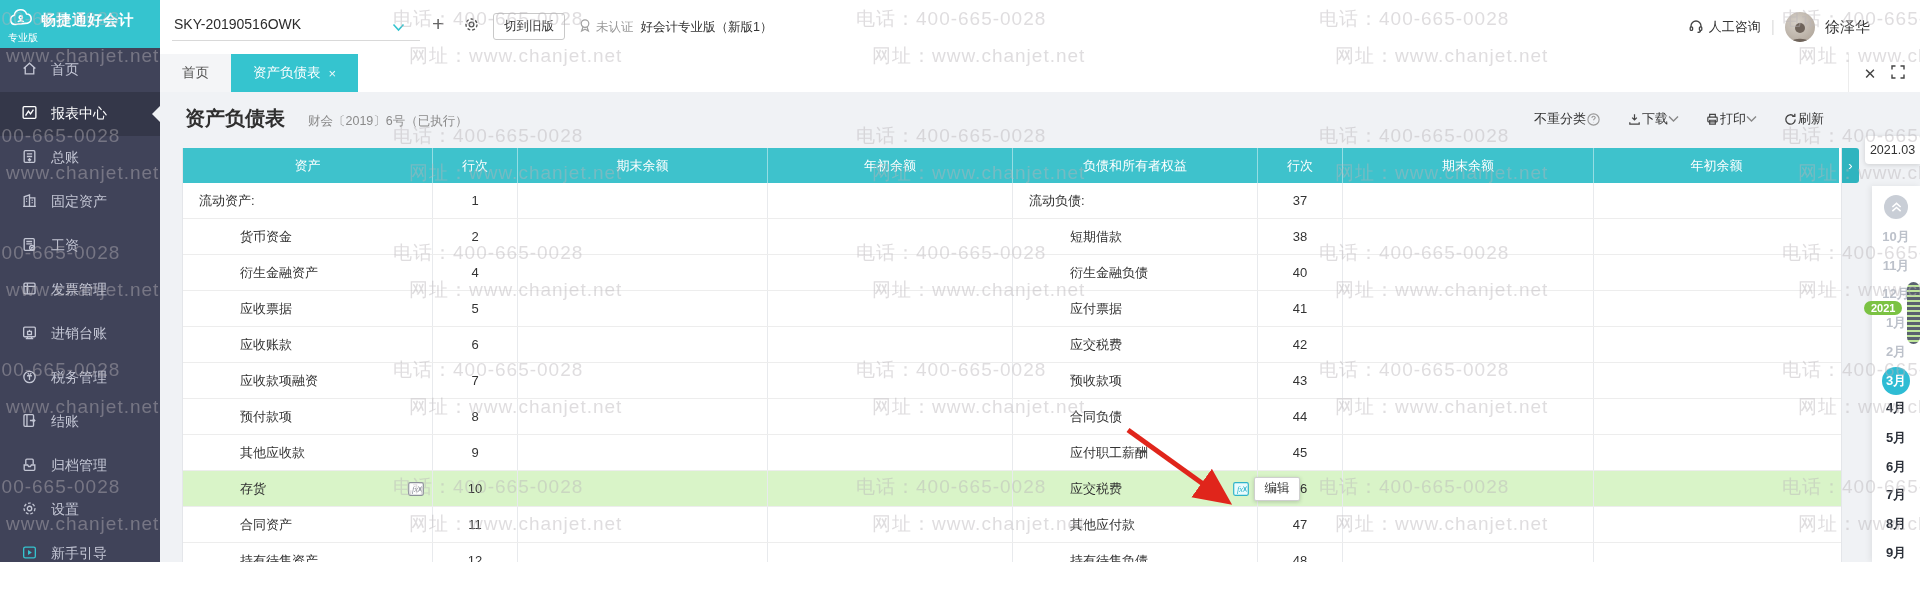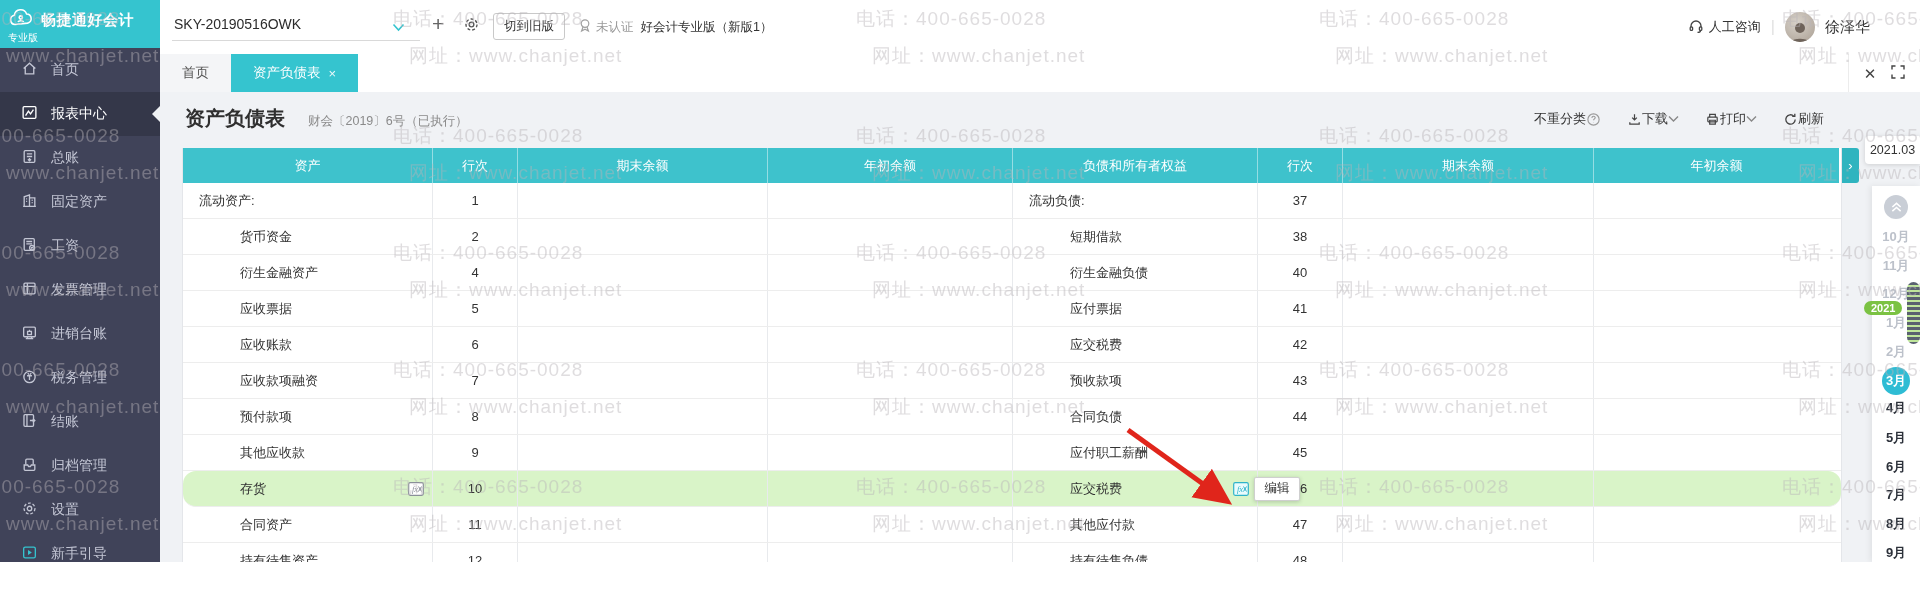--- a/index.html
+++ b/index.html
@@ -71,21 +71,21 @@
   .rt-item{display:flex;align-items:center;cursor:pointer;}
   .rt-caret{color:#888;}
 
   
   .bs-table{position:absolute;left:22px;top:56px;width:1660px;background:#fff;border-left:1px solid #e4e6ea;border-right:1px solid #e4e6ea;}
   .t-row{display:grid;grid-template-columns:250px 85px 250px 245px 245px 85px 251px 245px;}
   .t-head .t-cell{height:35px;background:#3ec2cc;color:#fff;font-size:13px;display:flex;align-items:center;
     justify-content:center;border-right:1px solid rgba(255,255,255,.45);}
   .t-head .t-cell:last-child{border-right:none;}
   .t-body .t-row{border-bottom:1px solid #ededed;background:#fff;}
-  .t-body .t-row.highlight{background:var(--green-row);border-radius:13px;}
+  .t-body .t-row.highlight{background:var(--green-row);}
   .t-cell{height:35px;font-size:13px;display:flex;align-items:center;border-right:1px solid #e8eaed;position:relative;}
   .t-body .t-cell:last-child{border-right:none;}
   .cell-name{justify-content:flex-start;padding-left:16px;color:#333;}
   .cell-name.indent{padding-left:57px;}
   .cell-line{justify-content:center;color:#333;}
   .fx-btn{position:absolute;right:8px;top:50%;transform:translateY(-50%);cursor:pointer;display:flex;justify-content:center;}
   .edit-tip{position:absolute;left:-4px;top:50%;transform:translateY(-50%);width:46px;height:24px;background:#fff;
     border:1px solid #cfcfcf;border-radius:2px;box-shadow:0 1px 4px rgba(0,0,0,.18);display:flex;align-items:center;
     justify-content:center;font-size:12.5px;color:#333;z-index:55;cursor:pointer;}
   .hscroll-next{position:absolute;right:61px;top:56px;width:17px;height:35px;background:#2fb4bf;color:#fff;

